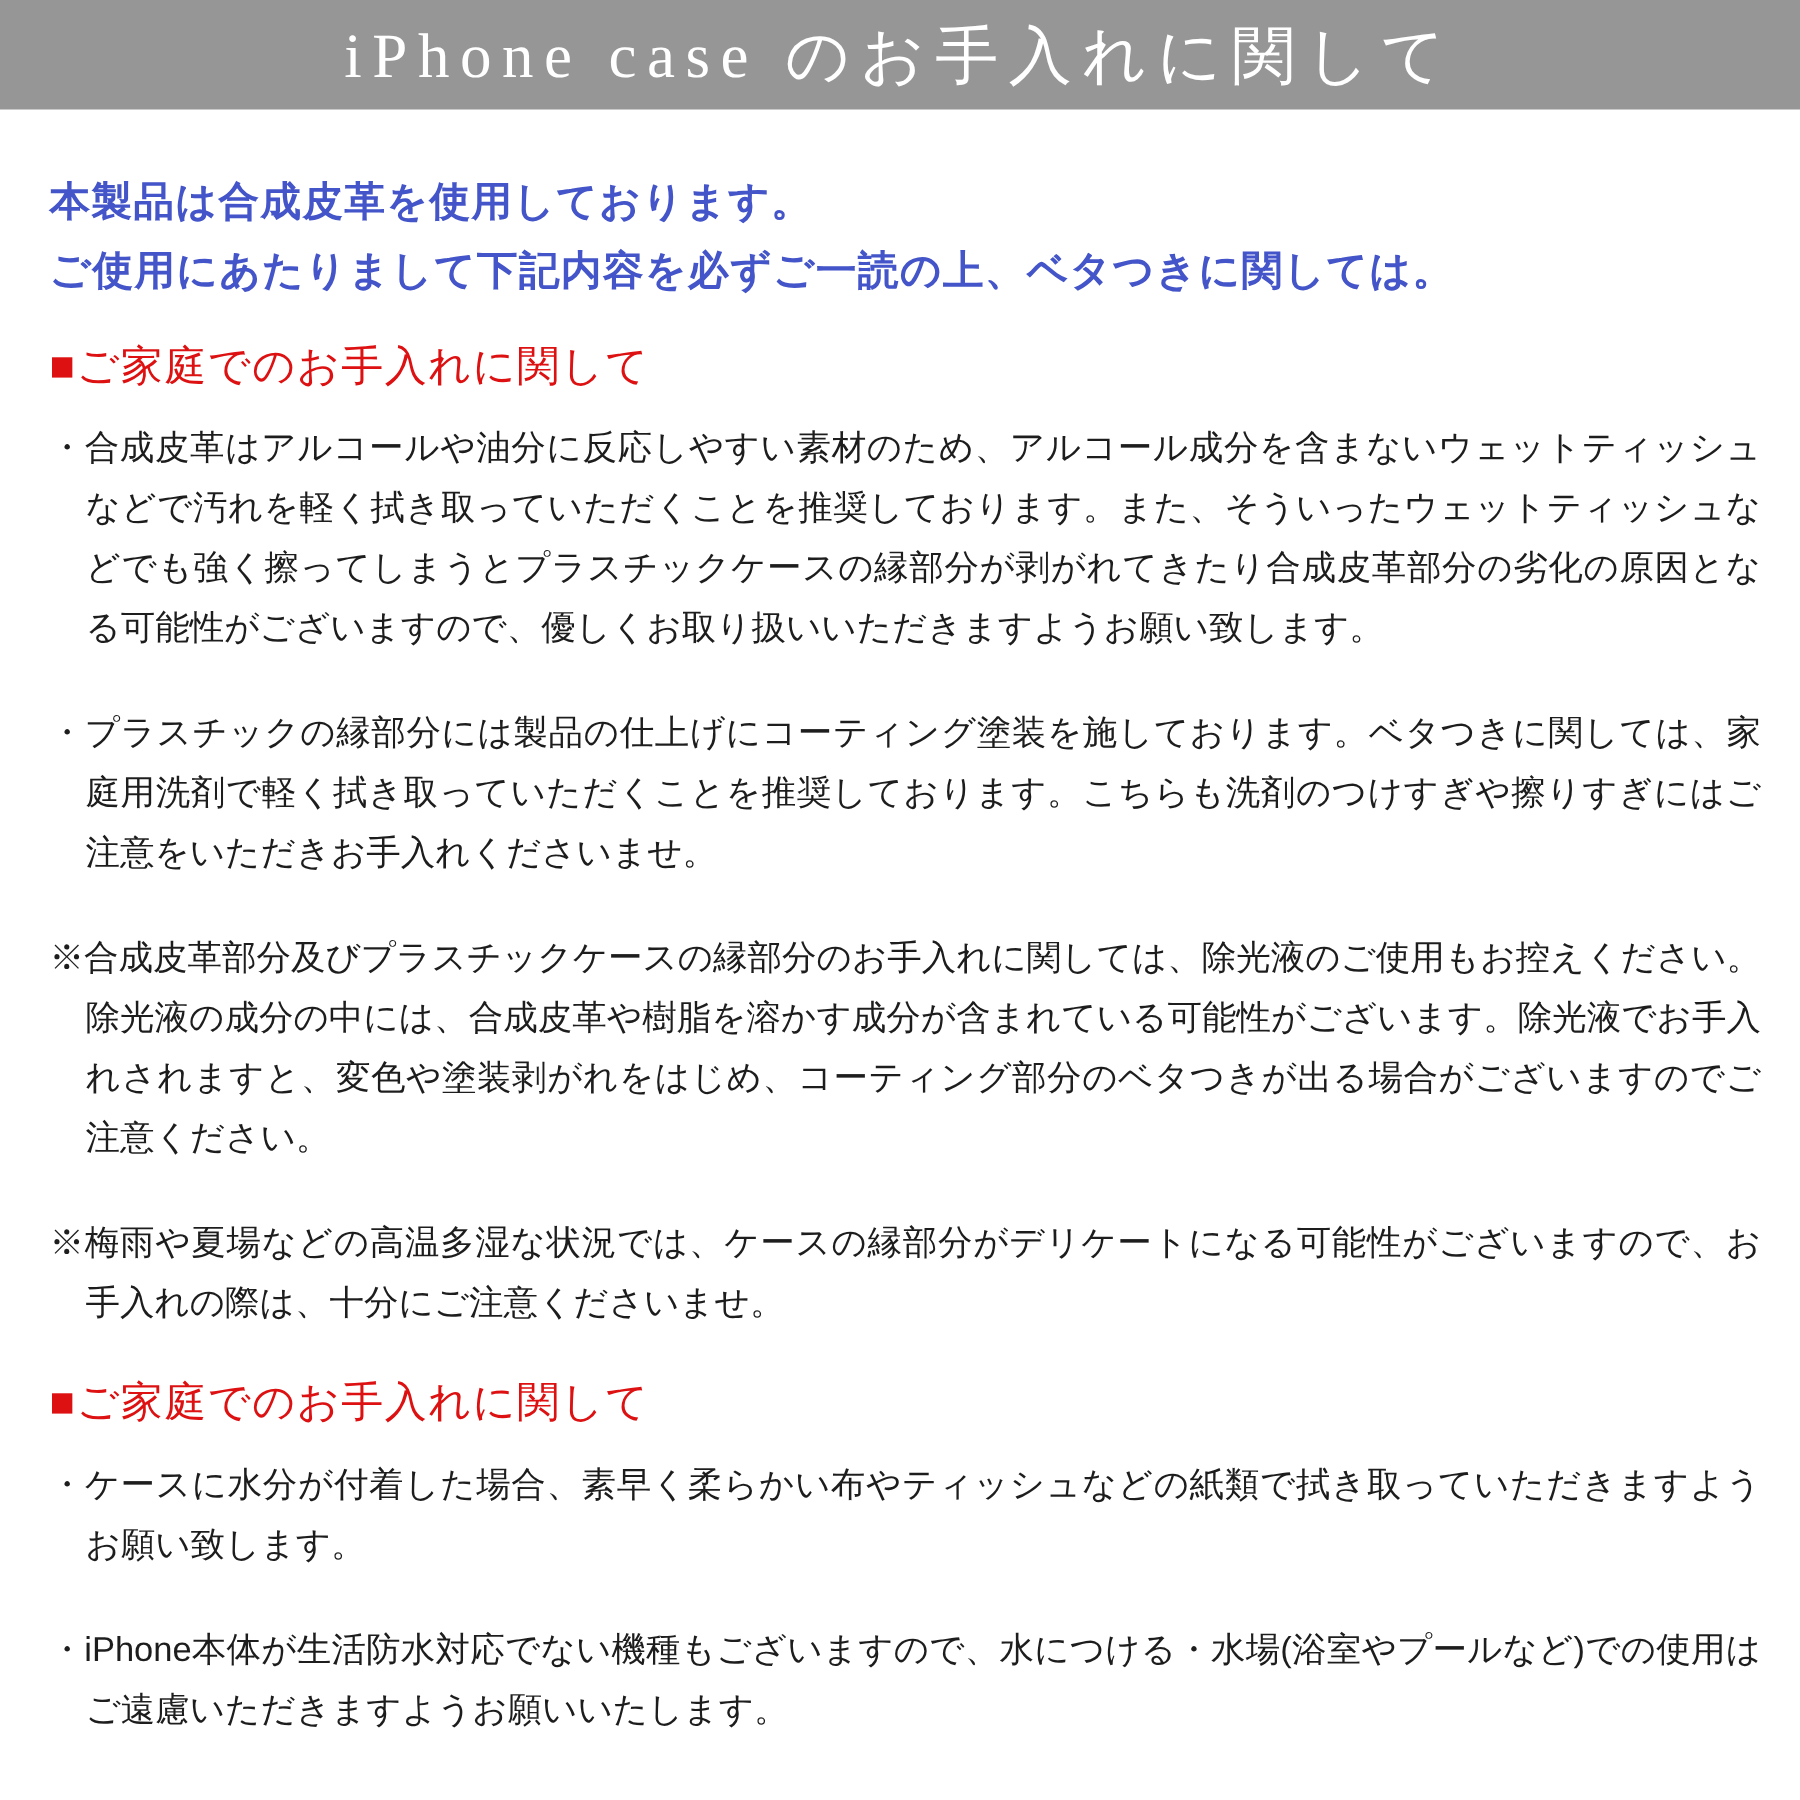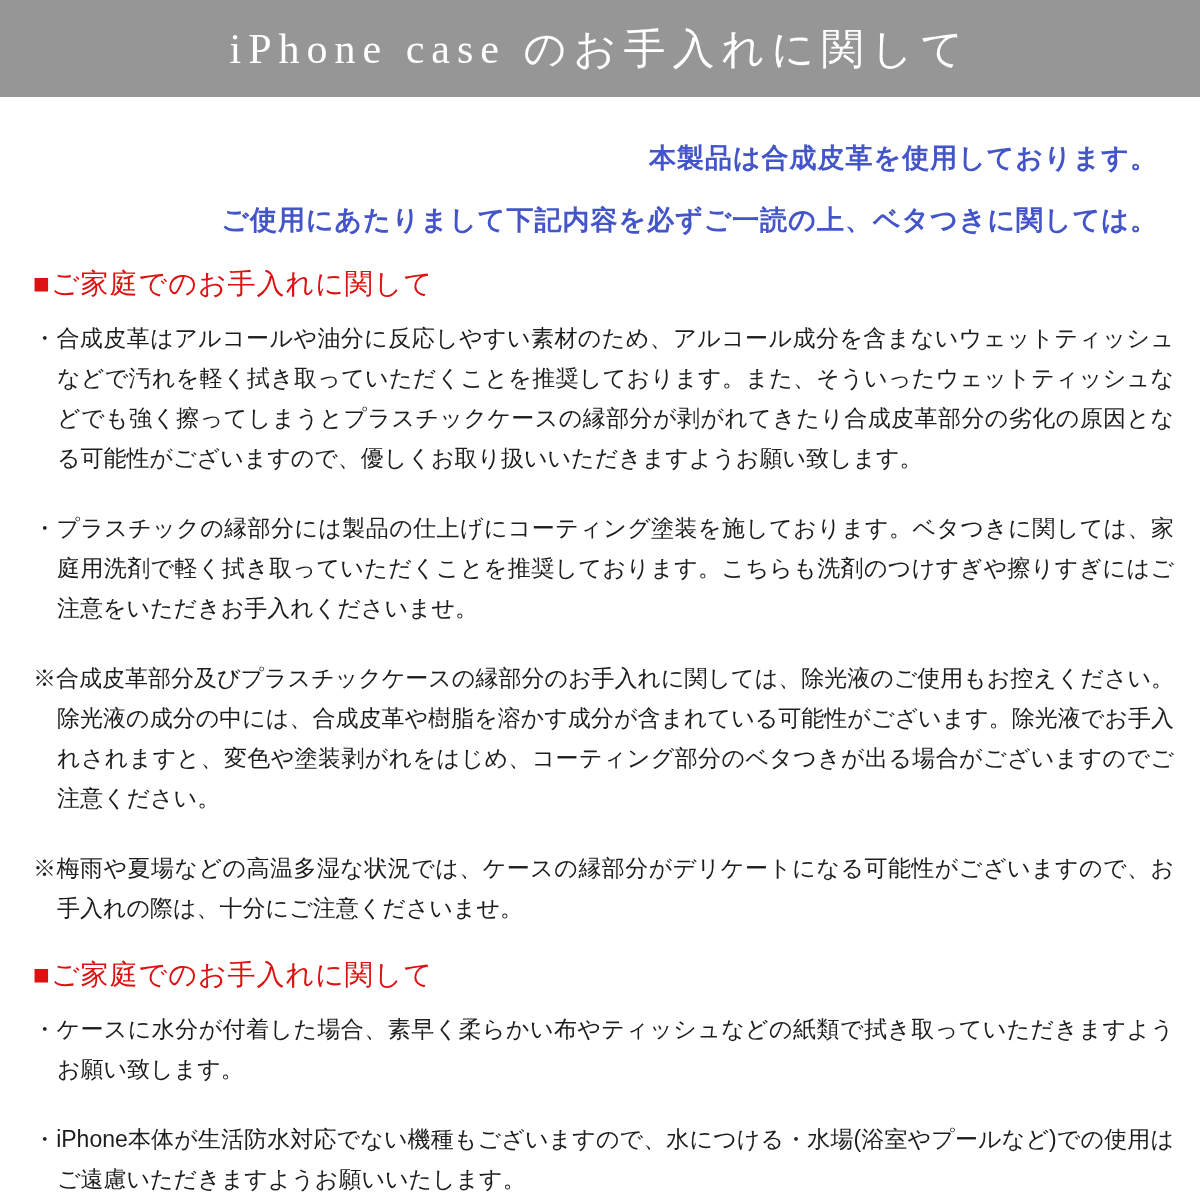--- a/index.html
+++ b/index.html
@@ -5,21 +5,21 @@
   html, body { margin: 0; padding: 0; }
   body {
     width: 1200px;
     height: 1200px;
     background: #ffffff;
     overflow: hidden;
     font-family: "Liberation Sans", sans-serif;
     color: #1d1d1d;
   }
   .banner {
-    height: 97px;
+    height: 73px;
     background: #969696;
     display: flex;
     align-items: center;
     justify-content: center;
   }
   .banner-title {
     margin: 0;
     color: #ffffff;
     font-family: "Liberation Serif", serif;
     font-weight: normal;
@@ -27,27 +27,26 @@
     letter-spacing: 7px;
     white-space: nowrap;
   }
   .content {
     padding: 0 26px 0 33px;
   }
   .intro {
     margin-top: 38px;
   }
   .intro-line {
-    margin: 16px;
+    margin: 0;
     color: #4355c8;
     font-size: 27px;
     font-weight: bold;
     line-height: 46px;
     letter-spacing: 1px;
-    text-align: right;
   }
   .section-heading {
     margin: 24px 0 17px 0;
     color: #dd1111;
     font-size: 28px;
     font-weight: normal;
     line-height: 34px;
     letter-spacing: 1px;
   }
   .sq-marker { color: #dd1111; }

